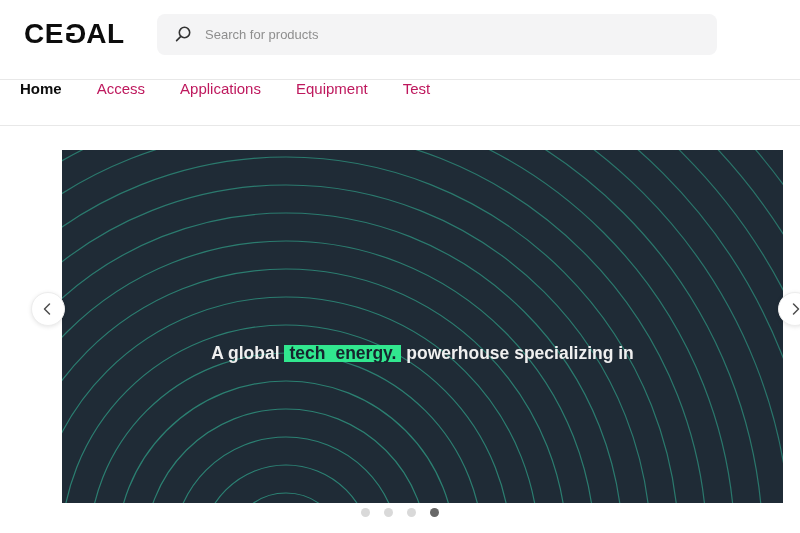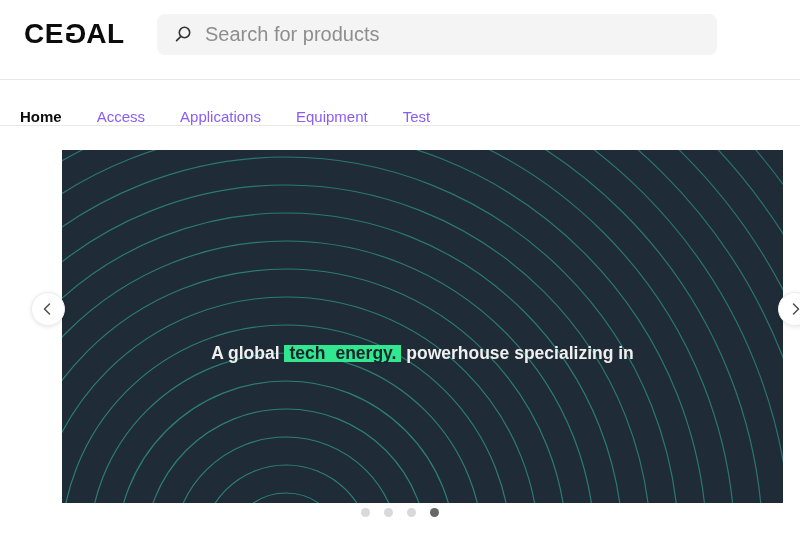--- a/index.html
+++ b/index.html
@@ -23,29 +23,29 @@
     color:#0c0c0c; letter-spacing:.5px; cursor:pointer; user-select:none;
   }
   .logo .flip{ display:inline-block; transform:scaleX(-1); }
   .searchbox{
     position:absolute; left:157px; top:14px; width:560px; height:41px;
     background:#f4f4f5; border-radius:8px; display:flex; align-items:center;
   }
   .searchbox svg{ margin:0 10px 0 16px; flex:0 0 auto; }
   .searchbox input{
     border:none; background:transparent; outline:none; width:500px;
-    font-size:20px; color:#333; font-family:inherit;
+    font-size:13px; color:#333; font-family:inherit;
   }
   .searchbox input::placeholder{ color:#8e8e8e; opacity:1; }
   
   .nav{
     height:46px; border-bottom:1px solid #e8e8e8; background:#fff;
-    display:flex; align-items:flex-end; padding-left:20px; gap:35px;
+    display:flex; align-items:flex-start; padding-left:20px; gap:35px;
   }
-  .nav a{ font-size:15px; color:#8b5cf6; text-decoration:none; cursor:pointer; }
+  .nav a{ font-size:15px; color:#be185d; text-decoration:none; cursor:pointer; }
   .nav a.active{ font-weight:bold; color:#0d0d0d; }
   
   .stage{ position:relative; }
   .banner{
     margin:24px 3px 0 62px; width:721px; height:353px;
     background:var(--banner-bg); position:relative; overflow:hidden;
   }
   .banner svg.pattern{ position:absolute; left:0; top:0; display:block; }
   .hero-line{
     position:absolute; left:0; right:0; top:188px; height:31px;

